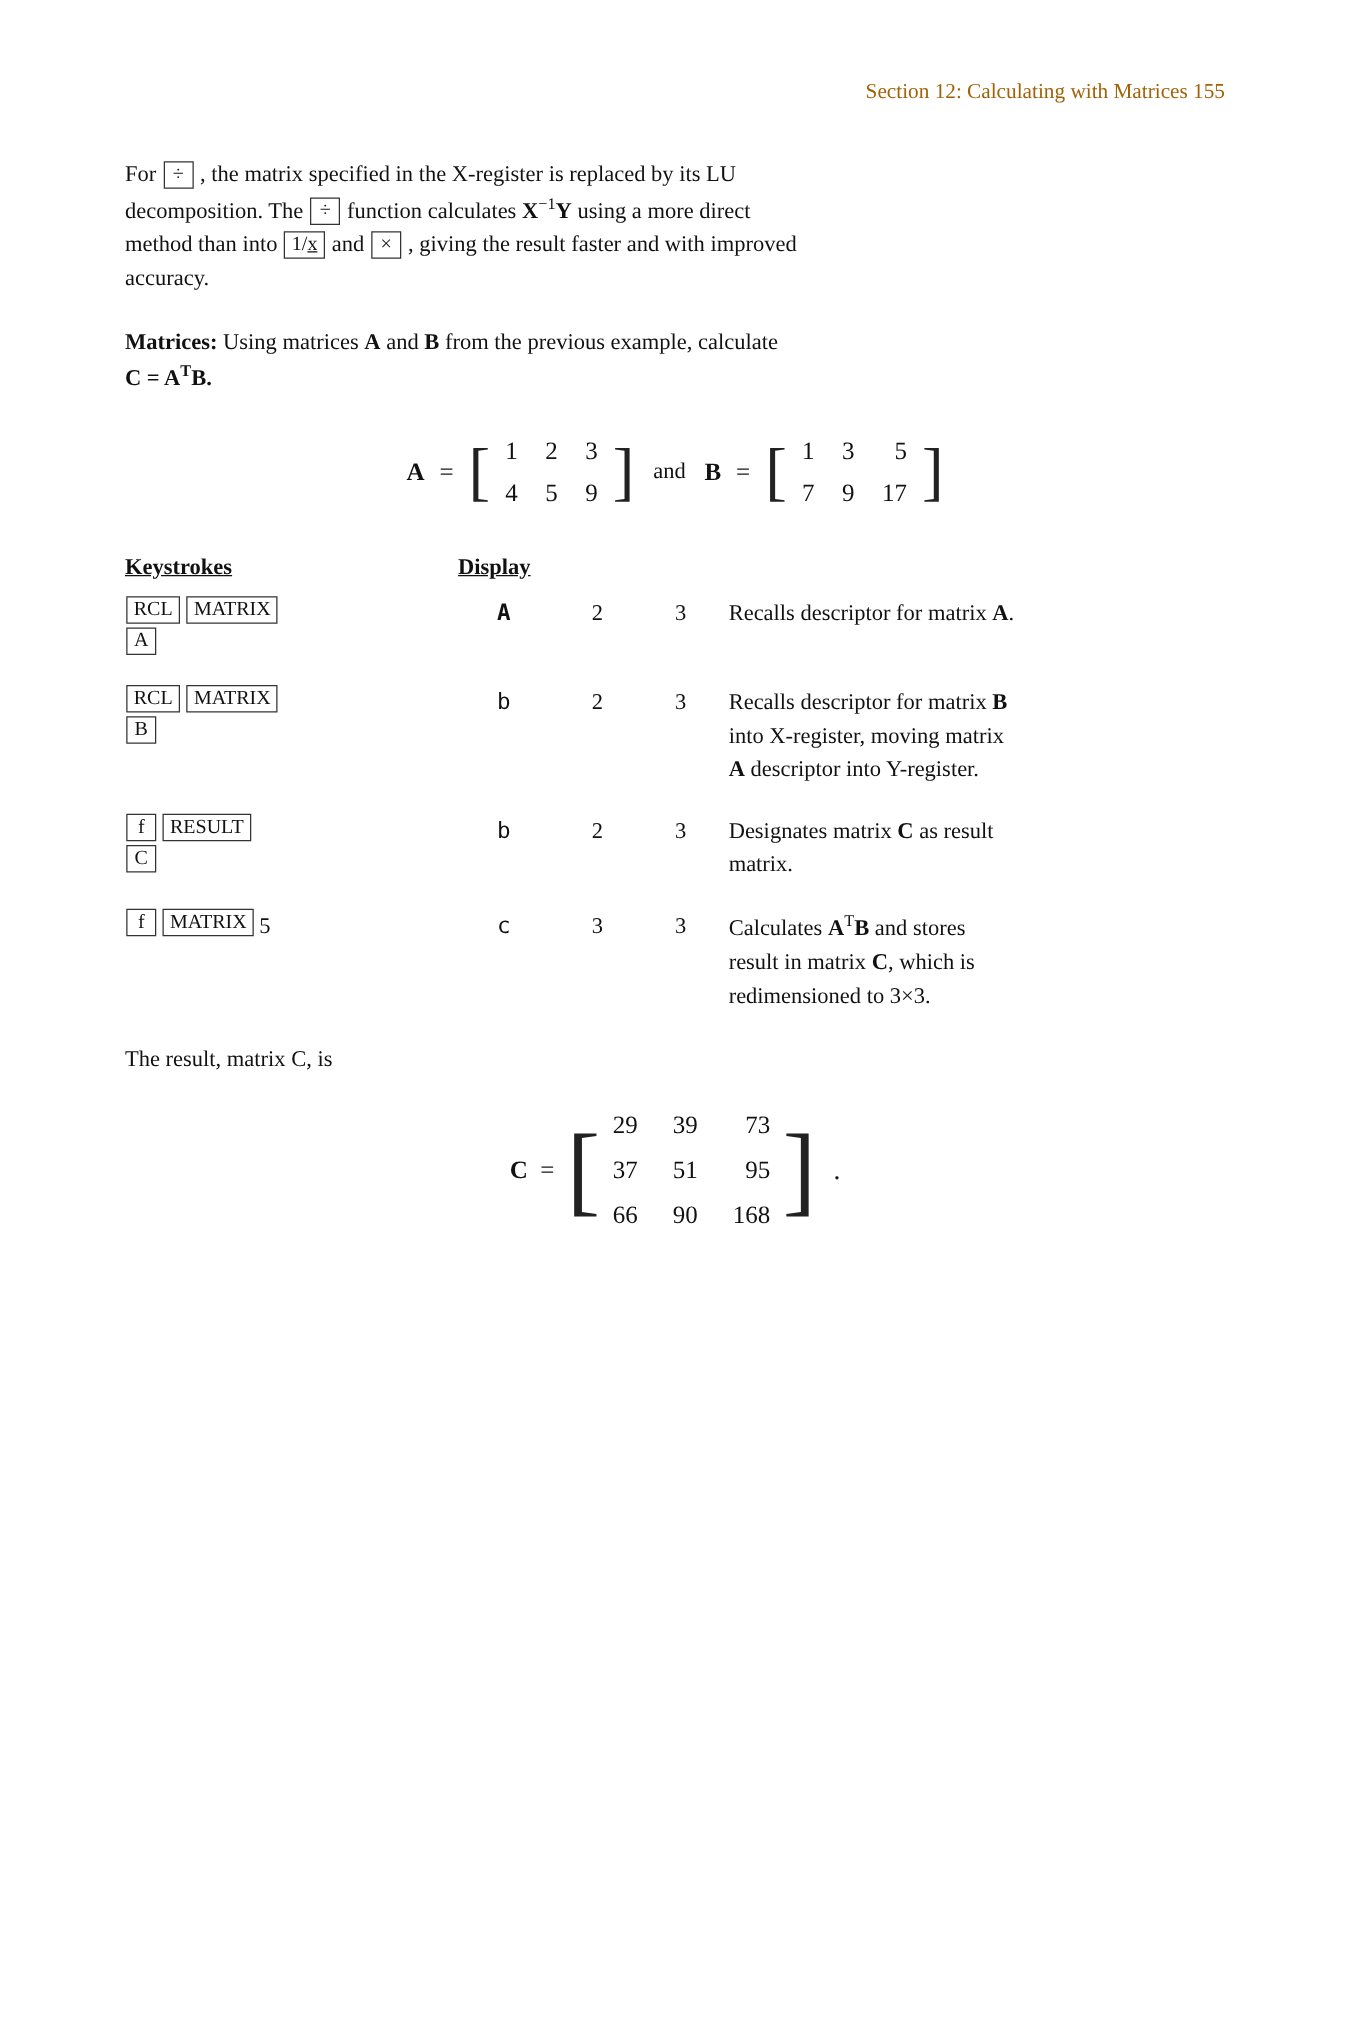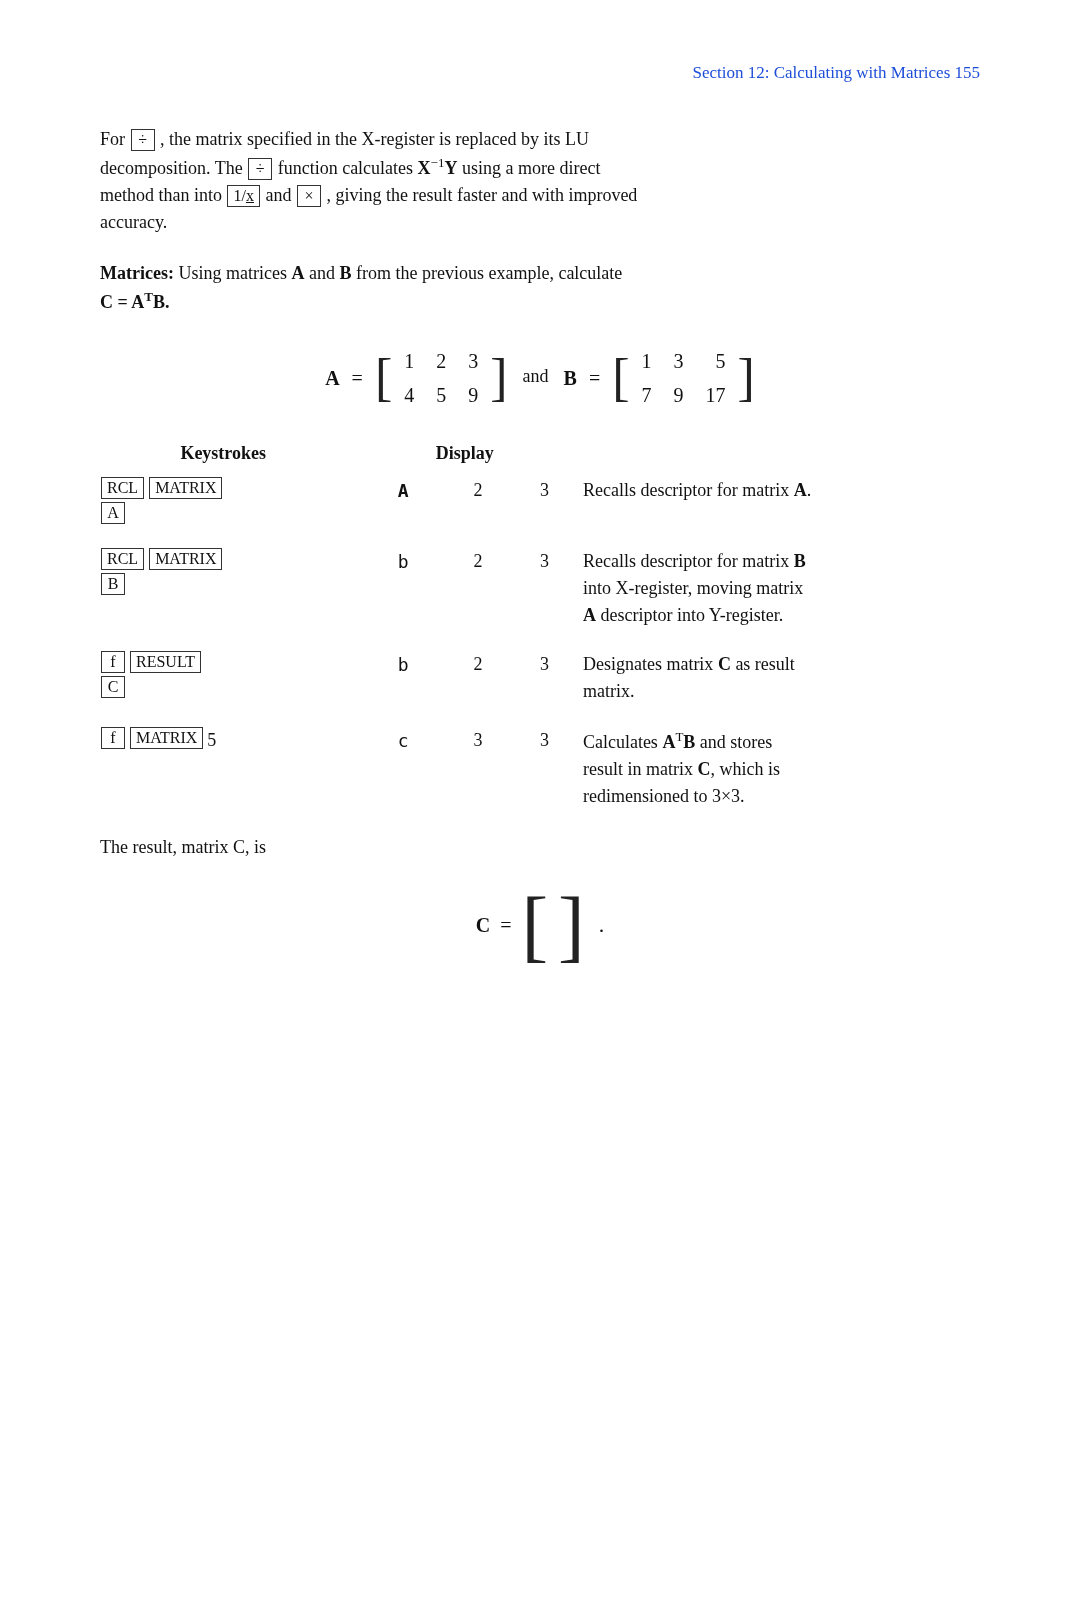--- a/index.html
+++ b/index.html
@@ -12,21 +12,21 @@
       line-height: 1.5;
       width: 1080px;
       min-height: 1620px;
       padding: 60px 100px 80px 100px;
     }
 
     .page-header {
       text-align: right;
       font-size: 17px;
       margin-bottom: 40px;
-      color: #1d4ed8;
+      color: #a16207;
     }
 
     .body-text {
       margin-bottom: 18px;
       text-align: justify;
     }
 
     .key-box {
       display: inline-flex;
       align-items: center;
@@ -93,25 +93,26 @@
 
     
     .keystrokes-table {
       width: 100%;
       border-collapse: collapse;
       margin-top: 10px;
       margin-bottom: 20px;
     }
 
     .keystrokes-table th {
-      text-align: center;
+      text-align: left;
       font-weight: bold;
       font-size: 18px;
       padding-bottom: 6px;
       padding-right: 20px;
+      text-decoration: underline;
     }
 
     .keystrokes-table td {
       vertical-align: top;
       padding: 4px 10px 4px 0;
       font-size: 18px;
     }
 
     .td-keys {
       min-width: 160px;
@@ -346,17 +347,28 @@
 </table>
 
 <div class="result-section">
   <p>The result, matrix C, is</p>
 
   <div class="result-matrix-section">
     <span style="display:inline-flex; align-items:center; gap:10px; font-size:20px;">
       <span class="bold">C</span>
       <span>=</span>
       <span class="matrix-large-bracket-left">[</span>
+      <span class="matrix-grid matrix-grid-3x3">
+        <span>29</span>
+        <span>39</span>
+        <span>73</span>
+        <span>37</span>
+        <span>51</span>
+        <span>95</span>
+        <span>66</span>
+        <span>90</span>
+        <span>168</span>
+      </span>
       <span class="matrix-large-bracket-right">]</span>
       <span class="dot-after">.</span>
     </span>
   </div>
 </div>
 
 </body></html>

